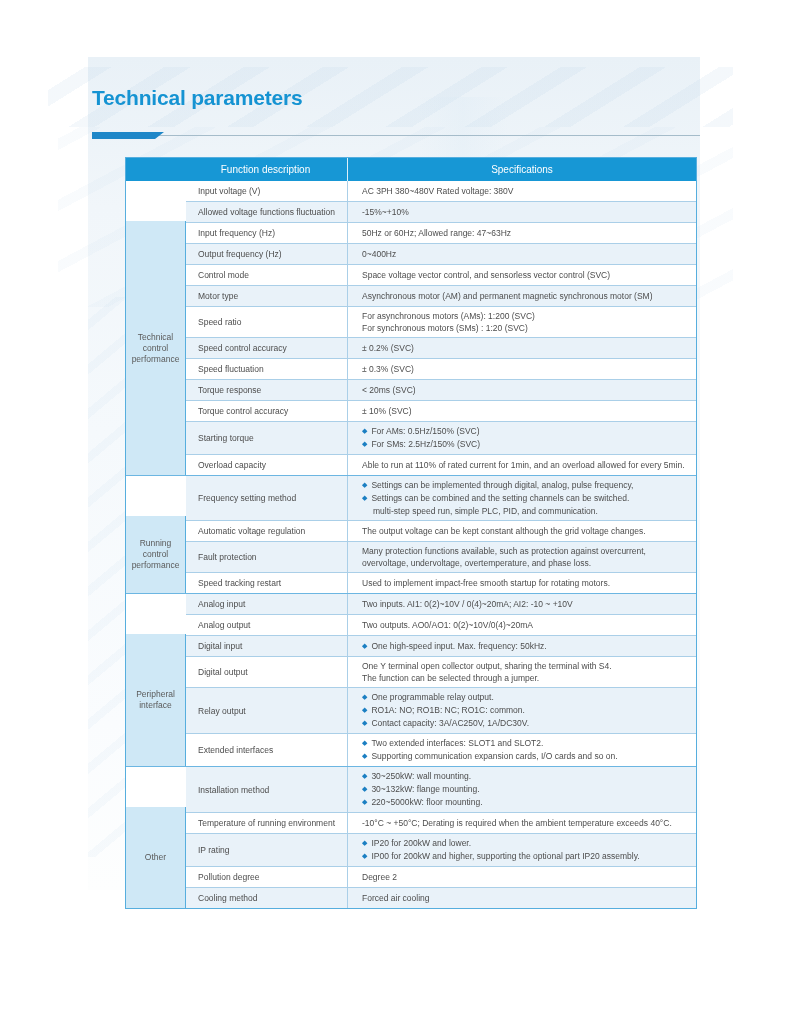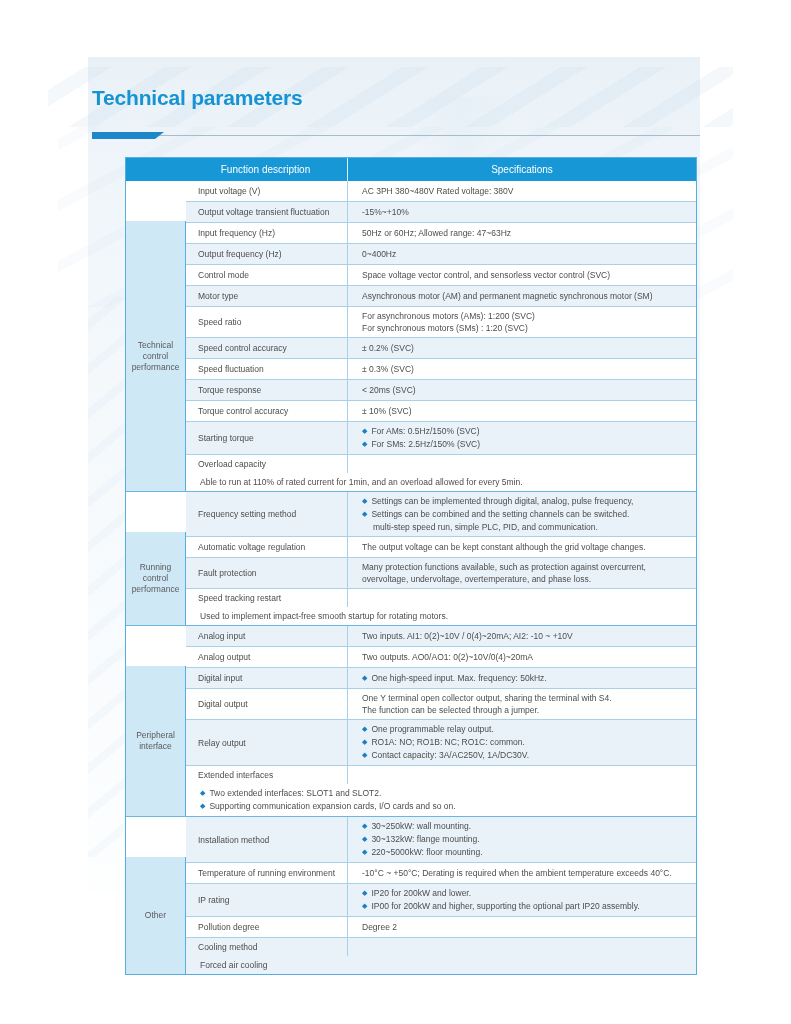--- a/index.html
+++ b/index.html
@@ -48,21 +48,21 @@
   .table-group{display:flex;border-bottom:1px solid #6cb6e2;}
   .table-group:last-child{border-bottom:none;}
   .group-label{
     width:60px;box-sizing:border-box;background:#cfe8f6;border-right:1px solid #56aede;
     display:flex;align-items:center;justify-content:center;text-align:center;
     color:#5a5a5a;padding:2px 4px;line-height:11px;margin-top:40px;
   }
   .group-rows{flex:1;display:flex;flex-direction:column;min-width:0;}
   .trow{display:flex;min-height:20px;background:#ffffff;border-bottom:1px solid #aacfe8;}
   .trow.alt{background:#e9f2f9;}
-  .trow:last-child{border-bottom:none;flex-direction:column;}
+  .trow:last-child{border-bottom:none;}
   .fcell{
     width:162px;box-sizing:border-box;border-right:1px solid #aacfe8;
     display:flex;align-items:center;padding:3px 6px 3px 12px;color:#4d4d4d;
   }
   .scell{
     flex:1;display:flex;flex-direction:column;justify-content:center;
     padding:3px 8px 3px 14px;box-sizing:border-box;min-width:0;color:#4d4d4d;
   }
   .spec-line{display:flex;align-items:baseline;}
   .spec-line.indent{padding-left:11px;}
@@ -102,21 +102,21 @@
           <div class="group-rows">
             <div class="trow">
               <div class="fcell">Input voltage (V)</div>
               <div class="scell">
                 <div class="spec-line">
                   <span class="spec-text">AC 3PH 380~480V Rated voltage: 380V</span>
                 </div>
               </div>
             </div>
             <div class="trow alt">
-              <div class="fcell">Output voltage transient fluctuation</div>
+              <div class="fcell">Allowed voltage functions fluctuation</div>
               <div class="scell">
                 <div class="spec-line">
                   <span class="spec-text">-15%~+10%</span>
                 </div>
               </div>
             </div>
             <div class="trow">
               <div class="fcell">Input frequency (Hz)</div>
               <div class="scell">
                 <div class="spec-line">

